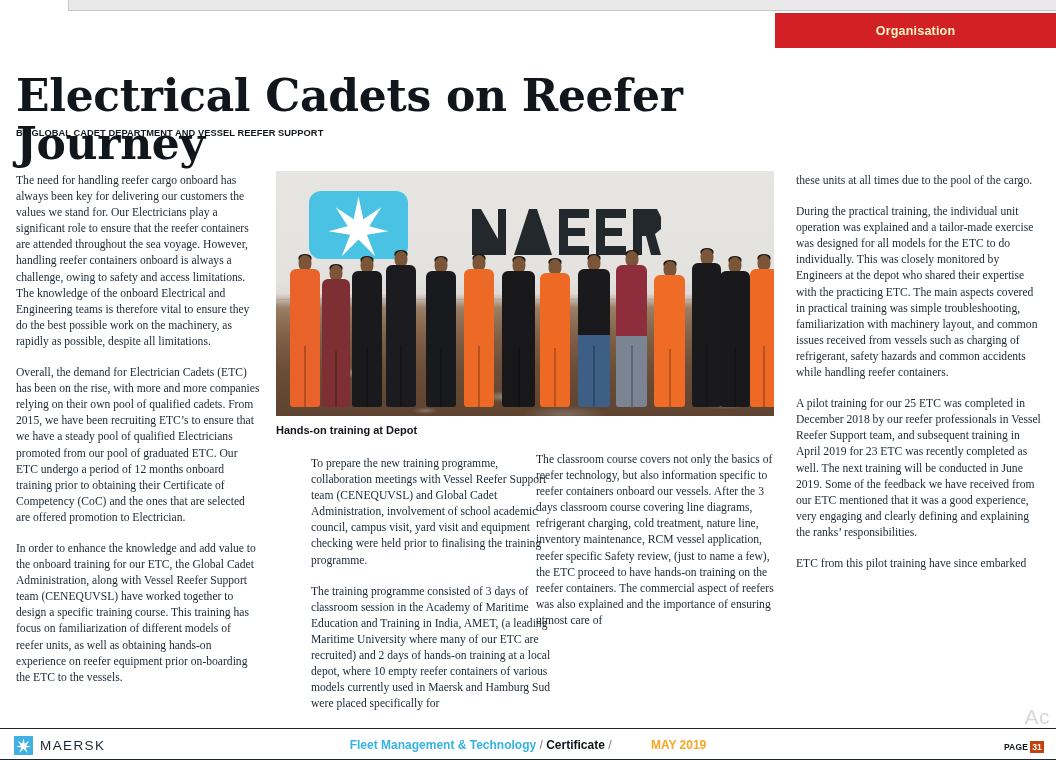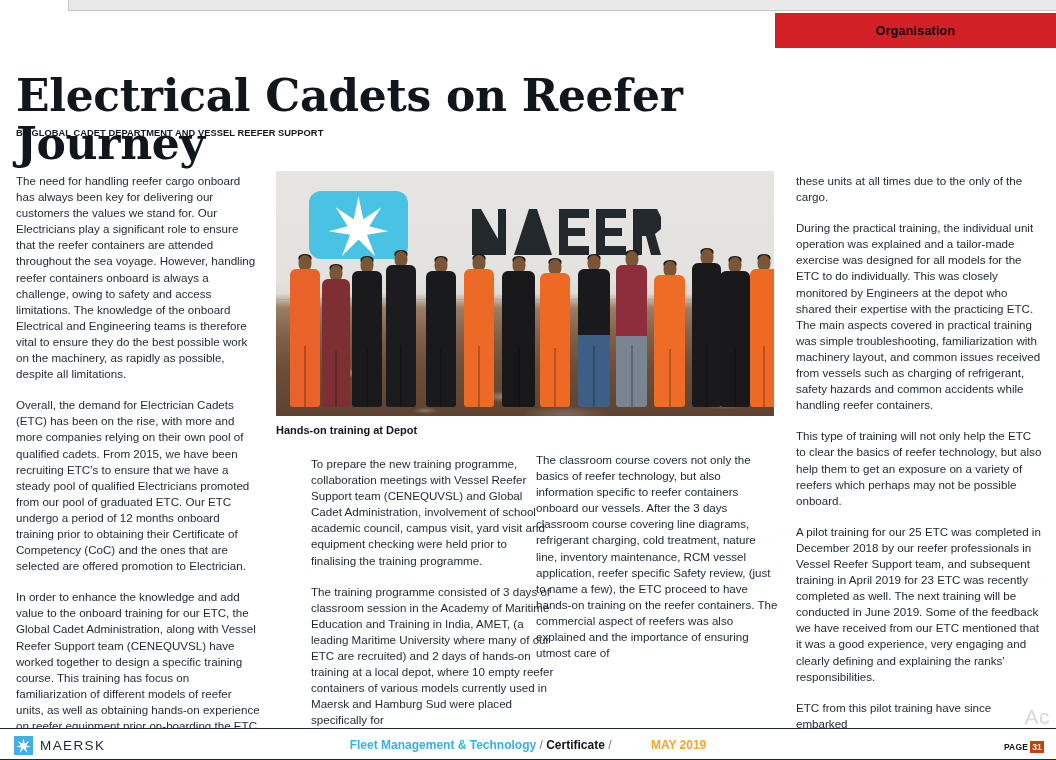--- a/index.html
+++ b/index.html
@@ -31,21 +31,21 @@
 
   
   .cat-banner {
     position: absolute;
     left: 775px; top: 13px;
     width: 281px; height: 35px;
     background: #d31f26;
     display: flex; align-items: center; justify-content: center;
   }
   .cat-banner .label {
-    color: #000000;
+    color: #fef9c3;
     font-size: 12.5px;
     font-weight: bold;
     letter-spacing: 0.2px;
     font-family: "Liberation Sans", sans-serif;
   }
 
   
   .headline {
     position: absolute;
     left: 16px; top: 72px;
@@ -63,21 +63,21 @@
     font-family: "Liberation Sans", sans-serif;
     font-size: 9.3px;
     font-weight: bold;
     color: #12171d;
     letter-spacing: 0.05px;
   }
 
   
   .col {
     position: absolute;
-    font-family: Liberation Sans, sans-serif;
+    font-family: Liberation Serif, serif;
     font-size: 11.6px;
     line-height: 16.1px;
     color: #1b2733;
     text-align: left;
   }
   .col p { margin: 0 0 15px 0; }
   .col p:last-child { margin-bottom: 0; }
 
   #col1 { left: 16px;  top: 173px; width: 244px; }
   #col2 { left: 276px; top: 456px; width: 244px; margin-left: 35px; }
@@ -386,23 +386,22 @@
   <div class="col" id="col2">
     <p>To prepare the new training programme, collaboration meetings with Vessel Reefer Support team (CENEQUVSL) and Global Cadet Administration, involvement of school academic council, campus visit, yard visit and equipment checking were held prior to finalising the training programme.</p>
     <p>The training programme consisted of 3 days of classroom session in the Academy of Maritime Education and Training in India, AMET, (a leading Maritime University where many of our ETC are recruited) and 2 days of hands-on training at a local depot, where 10 empty reefer containers of various models currently used in Maersk and Hamburg Sud were placed specifically for</p>
   </div>
 
   <div class="col" id="col3">
     <p>The classroom course covers not only the basics of reefer technology, but also information specific to reefer containers onboard our vessels. After the 3 days classroom course covering line diagrams, refrigerant charging, cold treatment, nature line, inventory maintenance, RCM vessel application, reefer specific Safety review, (just to name a few), the ETC proceed to have hands-on training on the reefer containers. The commercial aspect of reefers was also explained and the importance of ensuring utmost care of</p>
   </div>
 
   <div class="col" id="col4">
-    <p>these units at all times due to the only of the cargo.</p>
+    <p>these units at all times due to the pool of the cargo.</p>
     <p>During the practical training, the individual unit operation was explained and a tailor-made exercise was designed for all models for the ETC to do individually. This was closely monitored by Engineers at the depot who shared their expertise with the practicing ETC. The main aspects covered in practical training was simple troubleshooting, familiarization with machinery layout, and common issues received from vessels such as charging of refrigerant, safety hazards and common accidents while handling reefer containers.</p>
-    <p>This type of training will not only help the ETC to clear the basics of reefer technology, but also help them to get an exposure on a variety of reefers which perhaps may not be possible onboard.</p>
     <p>A pilot training for our 25 ETC was completed in December 2018 by our reefer professionals in Vessel Reefer Support team, and subsequent training in April 2019 for 23 ETC was recently completed as well. The next training will be conducted in June 2019.  Some of the feedback we have received from our ETC mentioned that it was a good experience, very engaging and clearly defining and explaining the ranks’ responsibilities.</p>
     <p>ETC from this pilot training have since embarked</p>
   </div>
 
   <div class="watermark">Ac</div>
   <div class="watermark2">G</div>
 
   <div class="footer">
     <div class="maersk-logo">
       <span class="logo-box"></span>

